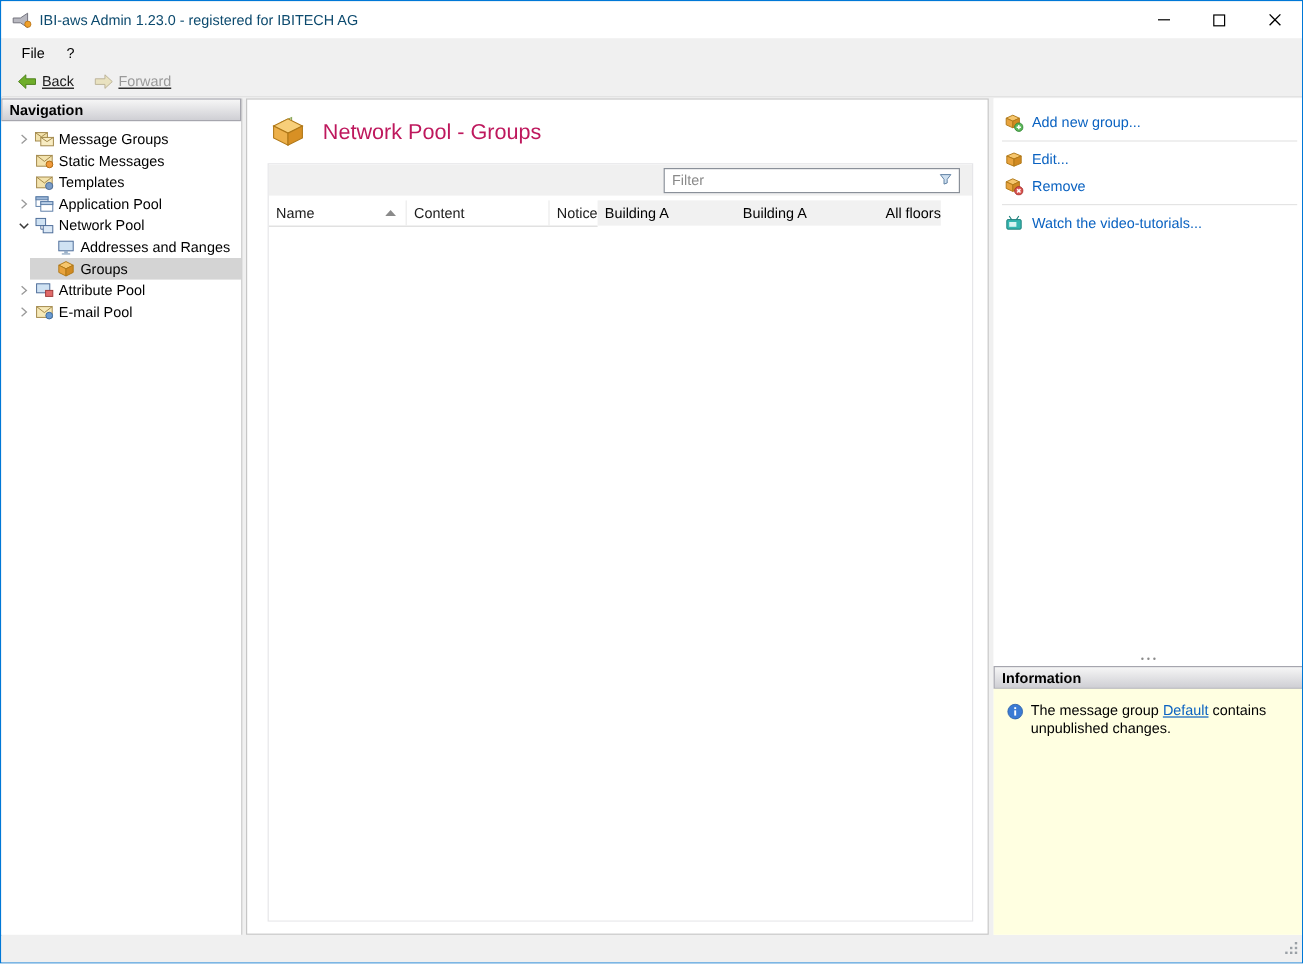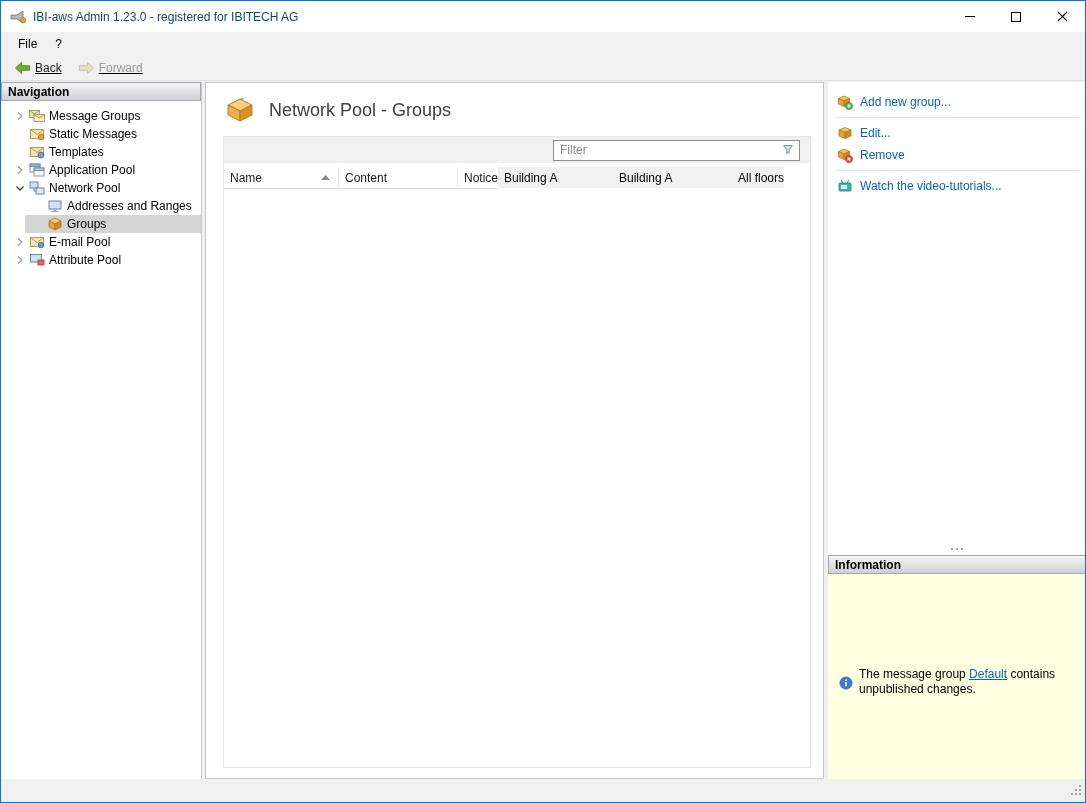--- a/index.html
+++ b/index.html
@@ -38,21 +38,21 @@
   .tree { padding-top:6px; }
   .tree-row { display:flex; align-items:center; height:18px; cursor:default; white-space:nowrap; }
   .tree-row .expander { width:18px; height:16px; flex:none; display:flex; align-items:center; justify-content:center; }
   .tree-row .ticon { width:16px; height:16px; flex:none; margin-right:4px; }
   .tree-row.root { padding-left:10px; }
   .tree-row.child { padding-left:46px; }
   .tree-row.selected { background:linear-gradient(to right, transparent 24px, #d4d4d4 24px); }
   
   .main-panel { position:absolute; left:204px; top:81px; width:619px; height:697px; background:#fff; border:1px solid #c6c6c6; display:flex; flex-direction:column; }
   .main-header { display:flex; align-items:center; padding:12px 0 10px 18px; gap:13px; flex:none; }
-  .main-title { font-size:18px; color:#404040; }
+  .main-title { font-size:18px; color:#be185d; }
   .list-area { flex:1; display:flex; flex-direction:column; margin:0 12px 10px 17px; border:1px solid #e6e6e9; overflow:hidden; }
   .filter-strip { height:26px; flex:none; background:#f0f0f0; display:flex; align-items:center; justify-content:flex-end; padding-right:10px; }
   .filter-box { width:247px; height:21px; background:#fff; border:1px solid #8a9099; display:flex; align-items:center; padding:0 4px 0 6px; }
   .filter-input { flex:1; border:none; outline:none; font:12px "Liberation Sans", sans-serif; color:#000; background:transparent; min-width:0; }
   .filter-input::placeholder { color:#8a8a8a; }
   .grid { flex:1; background:#fff; display:flex; margin-top:4px; }
   .grid-header { display:flex; height:22px; flex:none; border-bottom:1px solid #dadada; align-items:stretch; background:#fff; }
   .gh-cell { padding-left:6px; display:flex; align-items:center; border-right:1px solid #ececec; color:#1a1a1a; }
   .gh-cell.c-name { width:115px; justify-content:space-between; padding-right:8px; }
   .gh-cell.c-content { width:119px; }
@@ -63,21 +63,21 @@
   .gr-cell.c-content { width:119px; }
   .gr-cell.c-notice { flex:1; }
   
   .right-region { position:absolute; left:827px; top:81px; width:258px; height:697px; display:flex; flex-direction:column; background:#fff; }
   .actions-body { height:473px; flex:none; display:flex; flex-direction:column; padding-top:9px; background:#fff; }
   .action-link { display:flex; align-items:center; gap:7px; padding:3px 4px 3px 9px; color:#0a62c1; cursor:pointer; text-decoration:none; }
   .action-link .aicon { width:16px; height:16px; flex:none; }
   .sep { height:1px; background:#e4e4e4; margin:4px 5px 4px 7px; flex:none; }
   .splitter { margin-top:auto; height:13px; display:flex; align-items:center; justify-content:center; gap:3px; cursor:row-resize; }
   .splitter i { width:2px; height:2px; background:#8a8a8a; border-radius:50%; display:block; }
-  .info-body { flex:1; background:#FFFFE1; padding:11px 4px 0 11px; display:flex; align-items:center; gap:6px; }
+  .info-body { flex:1; background:#FFFFE1; padding:11px 4px 0 11px; display:flex; align-items:flex-start; gap:6px; }
   .info-icon { width:14px; height:14px; flex:none; margin-top:1px; }
   .info-text { width:198px; line-height:15px; }
   .info-link { color:#0a62c1; text-decoration:underline; cursor:pointer; }
   
   .statusbar { position:absolute; left:0; right:0; bottom:0; height:22px; background:#f0f0f0; }
   .resize-grip { position:absolute; right:3px; bottom:3px; }
 </style>
 </head>
 <body>
 
@@ -214,38 +214,38 @@
         <span class="tlabel">Groups</span>
       </div>
 
       <div class="tree-row root">
         <span class="expander">
             <svg viewBox="0 0 16 16" width="16" height="16">
               <path d="M6 4.5 L10 8 L6 11.5" fill="none" stroke="#9a9a9a" stroke-width="1.1"></path>
             </svg>
           </span>
         <span class="ticon"><svg viewBox="0 0 16 16" width="16" height="16">
+              <rect x="1.5" y="2.5" width="11" height="7.5" fill="#cfe2f3" stroke="#4a6a96" stroke-width="0.8"></rect>
+              <rect x="9" y="8" width="6" height="5" fill="#e06a6a" stroke="#a03a3a" stroke-width="0.8"></rect>
+            </svg></span>
+        <span class="tlabel">Attribute Pool</span>
+      </div>
+
+      <div class="tree-row root">
+        <span class="expander">
+            <svg viewBox="0 0 16 16" width="16" height="16">
+              <path d="M6 4.5 L10 8 L6 11.5" fill="none" stroke="#9a9a9a" stroke-width="1.1"></path>
+            </svg>
+          </span>
+        <span class="ticon"><svg viewBox="0 0 16 16" width="16" height="16">
               <rect x="1.5" y="3.5" width="13" height="9" fill="#f6e9b8" stroke="#a08648" stroke-width="0.8"></rect>
               <path d="M1.5 3.5 L8 8.5 L14.5 3.5" fill="none" stroke="#a08648" stroke-width="0.8"></path>
               <circle cx="12" cy="11" r="2.8" fill="#6a9ad0" stroke="#3a6aa0" stroke-width="0.8"></circle>
             </svg></span>
         <span class="tlabel">E-mail Pool</span>
-      </div>
-
-      <div class="tree-row root">
-        <span class="expander">
-            <svg viewBox="0 0 16 16" width="16" height="16">
-              <path d="M6 4.5 L10 8 L6 11.5" fill="none" stroke="#9a9a9a" stroke-width="1.1"></path>
-            </svg>
-          </span>
-        <span class="ticon"><svg viewBox="0 0 16 16" width="16" height="16">
-              <rect x="1.5" y="2.5" width="11" height="7.5" fill="#cfe2f3" stroke="#4a6a96" stroke-width="0.8"></rect>
-              <rect x="9" y="8" width="6" height="5" fill="#e06a6a" stroke="#a03a3a" stroke-width="0.8"></rect>
-            </svg></span>
-        <span class="tlabel">Attribute Pool</span>
       </div>
 
     </div>
   </div>
 
   <div class="main-panel">
     <div class="main-header">
       <span>
         <svg viewBox="0 0 32 28" width="32" height="28">
             <path d="M10 7 L19 3 L19 10 L10 14 Z" fill="#eef6e0" stroke="#8aa85a" stroke-width="0.9"></path>

